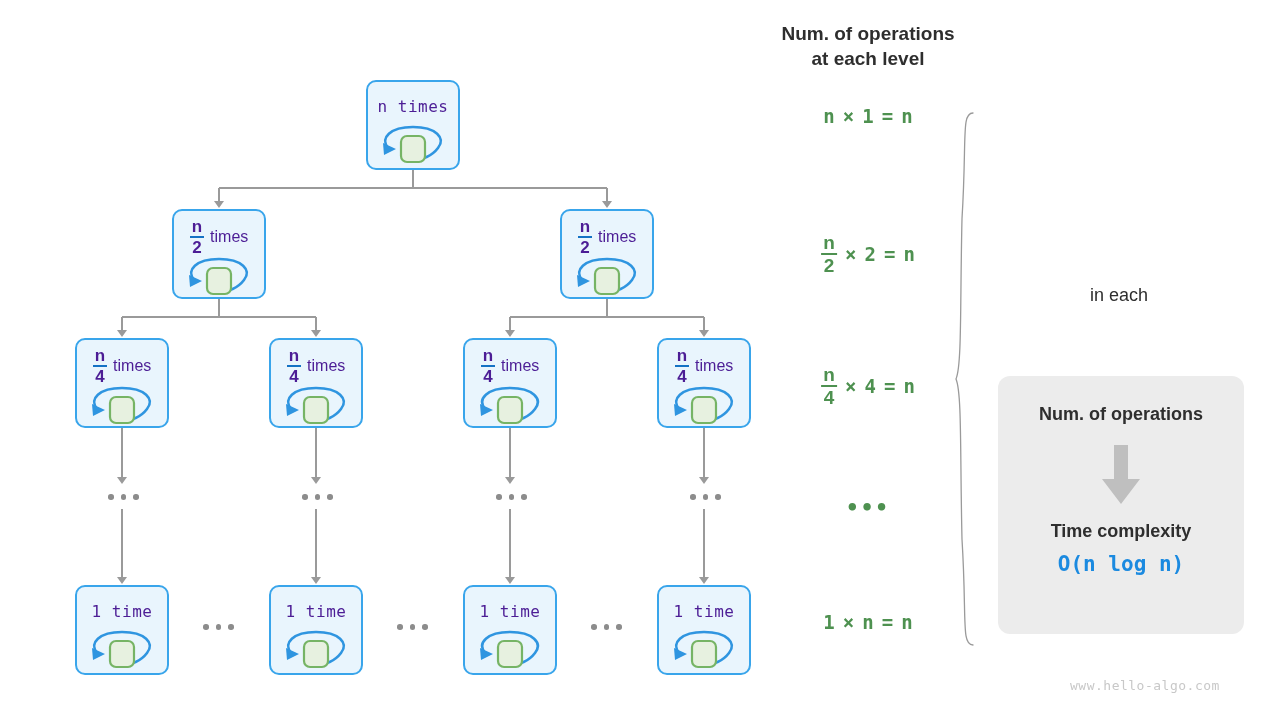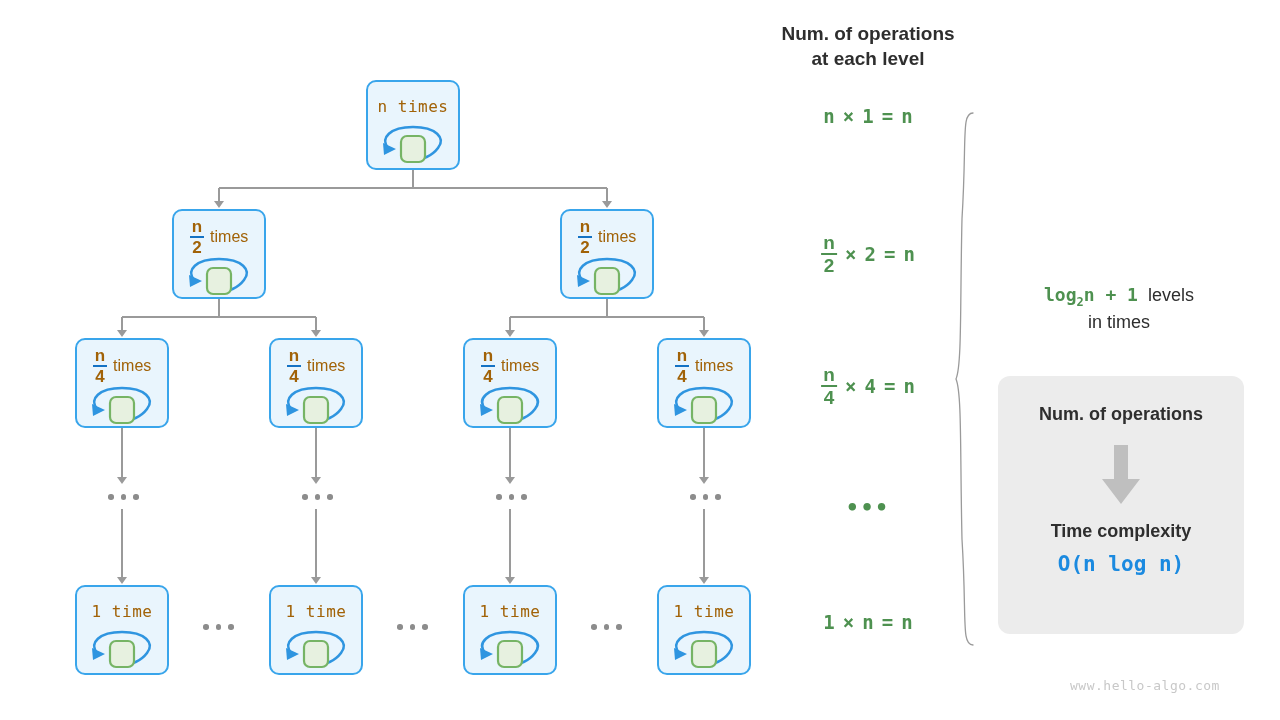--- a/index.html
+++ b/index.html
@@ -21,21 +21,21 @@
     position: absolute;
     border: 2px solid #39a5eb;
     background: #e9f5fd;
     border-radius: 10px;
     display: flex;
     flex-direction: column;
     align-items: center;
     justify-content: flex-start;
   }
   .node-label {
-    color: #a16207;
+    color: #4c1d95;
     white-space: nowrap;
     display: flex;
     align-items: center;
     justify-content: center;
     line-height: 1;
   }
   .node-label .mono {
     font-family: "DejaVu Sans Mono", monospace;
     letter-spacing: 0.5px;
   }
@@ -482,22 +482,21 @@
       </div>
     </div>
 
   <div class="brace" id="brace-el" style="left: 955px; top: 112px;">
       <svg width="22" height="534" viewBox="0 0 22 534" aria-hidden="true">
         <path d="M 18 1 C 6 1, 12 26.7, 7 106.8 C 5 192.2, 7 253.0, 1 267.0 C 7 281.0, 5 341.8, 7 427.2 C 12 507.3, 6 533, 18 533" fill="none" stroke="#9a9a9a" stroke-width="1.3" stroke-linecap="round"></path>
       </svg>
     </div>
 
   <div class="levels-text" id="levels-note" style="left: 1119px; top: 283px; width: 260px;">
-      <div><span class="grn">log<span class="sub">2</span>n + 1</span>&nbsp; <span>levels</span></div>
-      <div>in times</div>
+      <div>in each</div>
     </div>
 
   <div class="infobox" id="infobox" style="left: 998px; top: 376px; width: 246px; height: 258px; padding-top: 28px;">
     <div class="ib-head" style="margin-bottom: 14px;">Num. of operations</div>
     <div class="down-arrow" style="margin: 4px 0px 10px;">
       <svg width="46" height="64" viewBox="0 0 46 64" aria-hidden="true">
         <polygon points="16,2 30,2 30,36 42,36 23,61 4,36 16,36" fill="#bfbfbf"></polygon>
       </svg>
     </div>
     <div class="ib-head" style="margin-bottom: 10px;">Time complexity</div>

